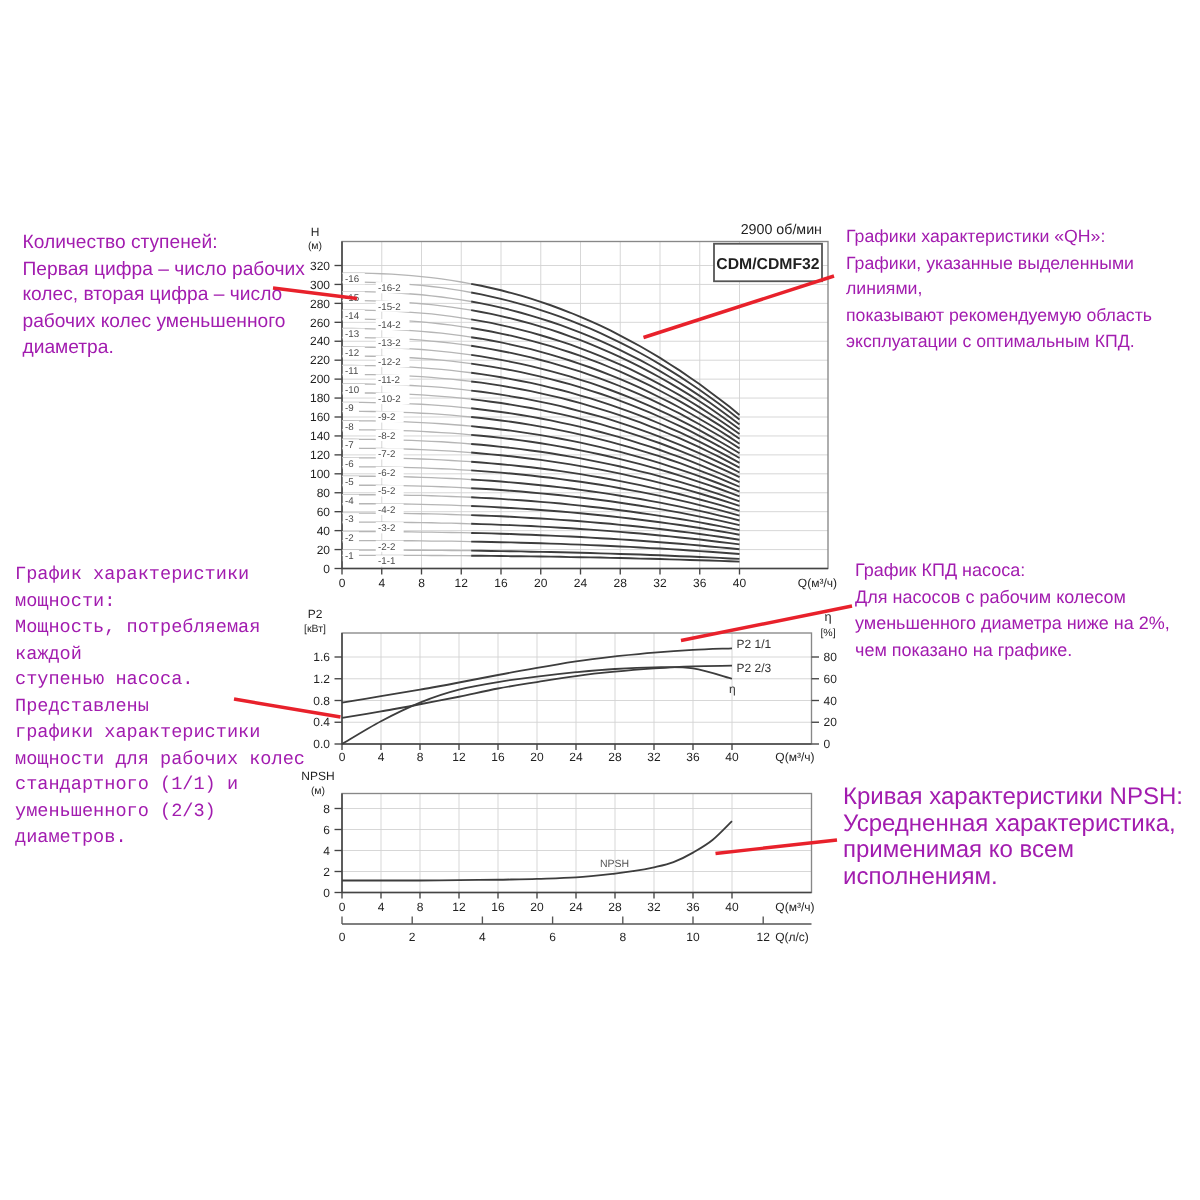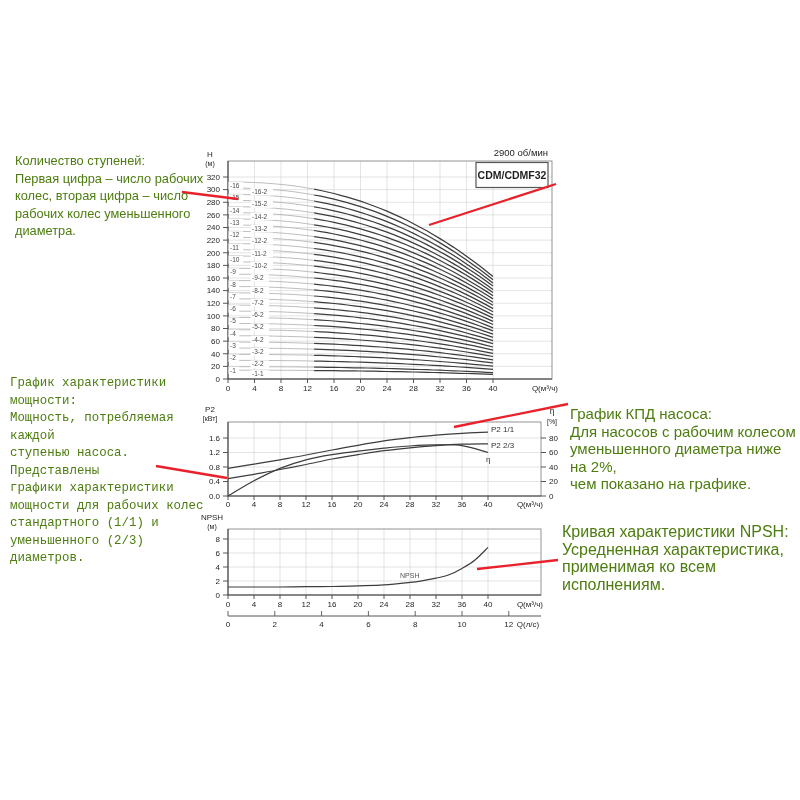--- a/index.html
+++ b/index.html
@@ -1,23 +1,23 @@
 <!DOCTYPE html>
 <html><head>
 <meta charset="utf-8">
 <style>
   html,body{margin:0;padding:0;background:#fff;}
   .canvas{position:relative;width:800px;height:800px;background:#fff;
           font-family:"Liberation Sans",sans-serif;overflow:hidden;}
   #chart-svg{position:absolute;left:0;top:0;font-family:"Liberation Sans",sans-serif;}
-  .note{position:absolute;white-space:pre-line;color:#4d7c0f;line-height:17.5px;}
+  .note{position:absolute;white-space:pre-line;color:#a21caf;line-height:17.5px;}
   .note-tl{left:15px;top:152px;width:195px;font-size:12.8px;}
   .note-tr{left:564px;top:149px;width:236px;font-size:11.8px;}
   .note-ml{left:10px;top:375px;width:208px;font-size:12.4px;font-family:Liberation Mono, monospace;}
-  .note-mr{left:570px;top:405px;width:228px;font-size:15px;}
+  .note-mr{left:570px;top:372px;width:228px;font-size:12px;}
   .note-br{left:562px;top:523px;width:238px;font-size:16px;}
 </style>
 </head>
 <body>
 
 <div class="canvas">
   <svg id="chart-svg" width="800" height="800">
       <g>
         <line x1="228" y1="379" x2="228" y2="161" stroke="#d2d2d2" stroke-width="0.6"></line>
         <line x1="254.5" y1="379" x2="254.5" y2="161" stroke="#d2d2d2" stroke-width="0.6"></line>
@@ -394,20 +394,24 @@
         <line x1="568" y1="404" x2="454" y2="427" stroke="#e8212b" stroke-width="2.3"></line>
         <line x1="558" y1="560" x2="477" y2="569" stroke="#e8212b" stroke-width="2.3"></line>
       </g>
     </svg>
 
   <div class="note note-tl">Количество ступеней:
 Первая цифра – число рабочих
 колес, вторая цифра – число
 рабочих колес уменьшенного
 диаметра.</div>
+  <div class="note note-tr">Графики характеристики «QH»:
+Графики, указанные выделенными линиями,
+показывают рекомендуемую область
+эксплуатации с оптимальным КПД.</div>
   <div class="note note-ml">График характеристики мощности:
 Мощность, потребляемая каждой
 ступенью насоса. Представлены
 графики характеристики
 мощности для рабочих колес
 стандартного (1/1) и
 уменьшенного (2/3) диаметров.</div>
   <div class="note note-mr">График КПД насоса:
 Для насосов с рабочим колесом
 уменьшенного диаметра ниже на 2%,

